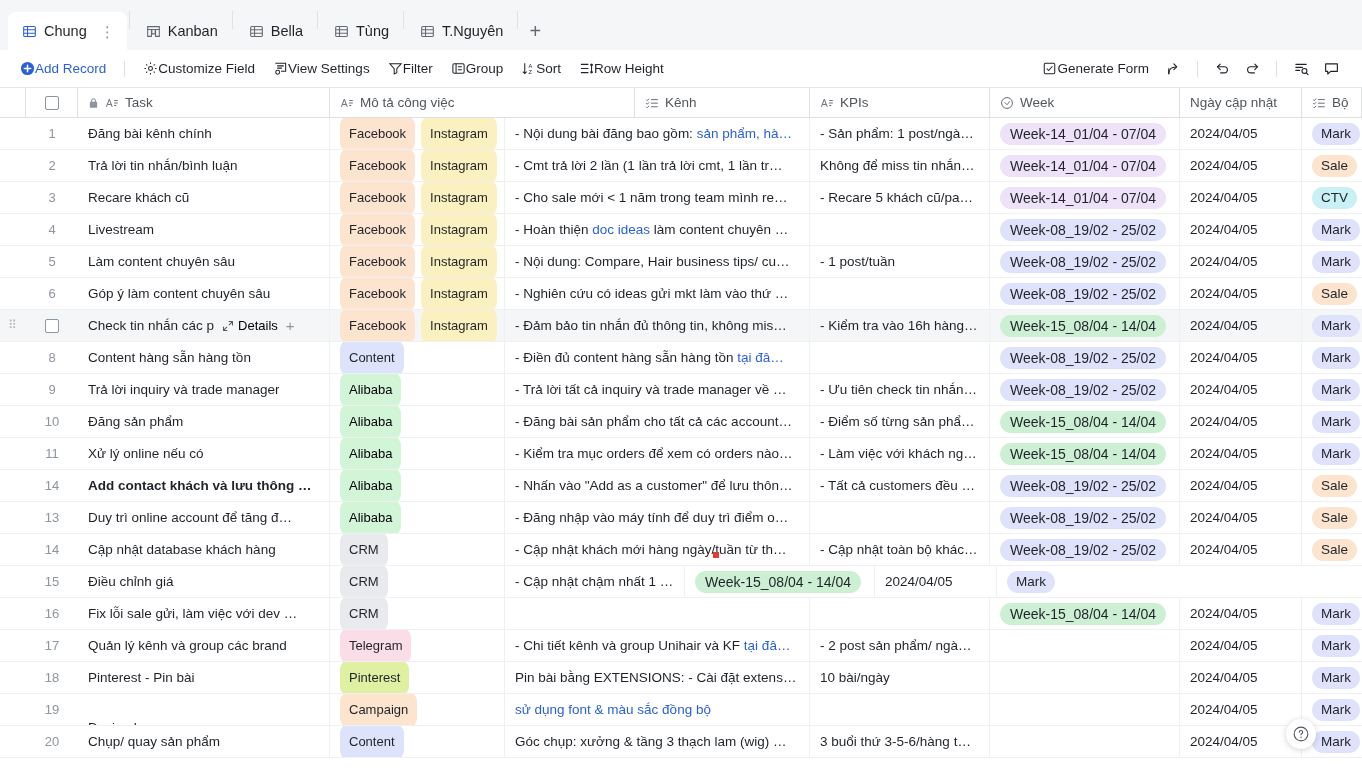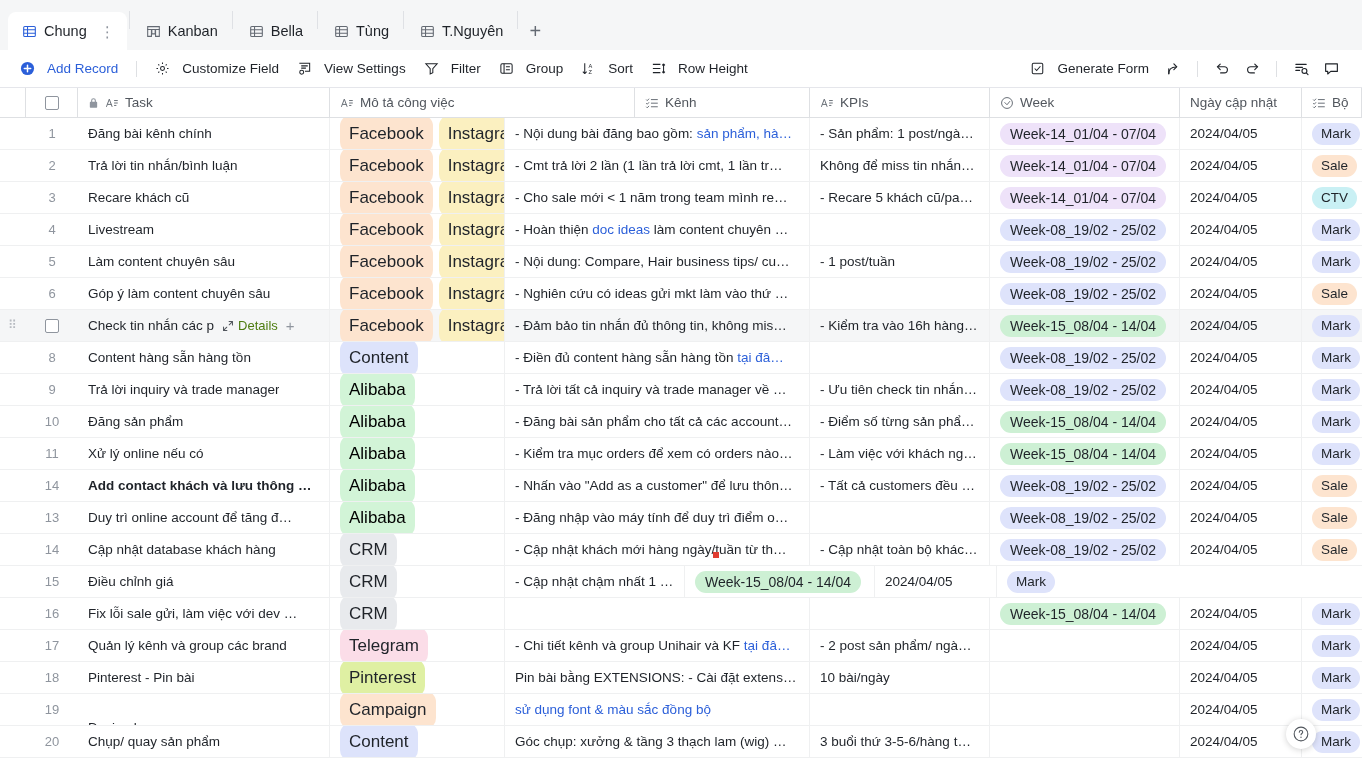--- a/index.html
+++ b/index.html
@@ -58,21 +58,21 @@
   .toolbar {
     height: 38px;
     background: #fff;
     border-bottom: 1px solid #e5e6eb;
     display: flex;
     align-items: center;
     padding: 0 16px 0 18px;
     gap: 0;
   }
   .tb-item {
-    display: flex; align-items: center; gap: 12px;
+    display: flex; align-items: center; gap: 0;
     font-size: 13.5px; color: #1f2329;
     padding: 4px 9px; border-radius: 4px; cursor: pointer;
     white-space: nowrap;
   }
   .tb-item.primary { color: #2b5fd9; font-weight: 400; padding-left: 2px;}
   .tb-sep { width: 1px; height: 16px; background: #dee0e3; margin: 0 9px; }
   .tb-spacer { flex: 1; }
   .tb-icobtn {
     display:flex;align-items:center;justify-content:center;
     width: 30px; height: 26px; border-radius: 4px; cursor: pointer;
@@ -134,21 +134,21 @@
   .chk {
     width: 14px; height: 14px; border: 1.4px solid #8f959e;
     border-radius: 2px; background: #fff; display:inline-block;
   }
   .c-headchk { width: 52px; border-right: none; justify-content: center; padding:0; }
 
   
   .tag {
     display: inline-flex; align-items: center;
     height: 38px; padding: 0 9px;
-    border-radius: 11px; font-size: 17px;
+    border-radius: 11px; font-size: 13px;
     margin-right: 6px; white-space: nowrap;
     line-height: 1;
   }
   .tag-fb   { background: #fde4cf; color: #1f2329; }
   .tag-ig   { background: #fbf0c0; color: #1f2329; }
   .tag-ali  { background: #d2f4d7; color: #000000; text-align: right; }
   .tag-cont { background: #dde3fb; color: #1f2329; }
   .tag-crm  { background: #e8eaed; color: #1f2329; }
   .tag-tele { background: #fbdde8; color: #1f2329; }
   .tag-pin  { background: #dff0a3; color: #1f2329; }
@@ -167,21 +167,21 @@
   .lock-ico { color:#8f959e; display:flex; align-items:center;}
 
   
   .drag-handle {
     color:#b6bac0; font-size:12px; letter-spacing:1px; line-height:9px;
     width: 26px; display:flex; align-items:center; justify-content:center;
     cursor: grab;
   }
   .details-btn {
     display:inline-flex; align-items:center; gap:4px;
-    font-size:13px; color:#4d7c0f; margin-left:8px; cursor:pointer;
+    font-size:13px; color:#000000; margin-left:8px; cursor:pointer;
   }
   .plus-btn { color:#8f959e; font-size:15px; margin-left:8px; cursor:pointer; }
 
   .help-fab {
     position: absolute; right: 46px; bottom: 24px;
     width: 30px; height: 30px; border-radius: 50%;
     background: #fff; box-shadow: 0 1px 6px rgba(0,0,0,.18);
     display:flex; align-items:center; justify-content:center;
     color:#51565d; cursor:pointer; z-index: 20;
   }

